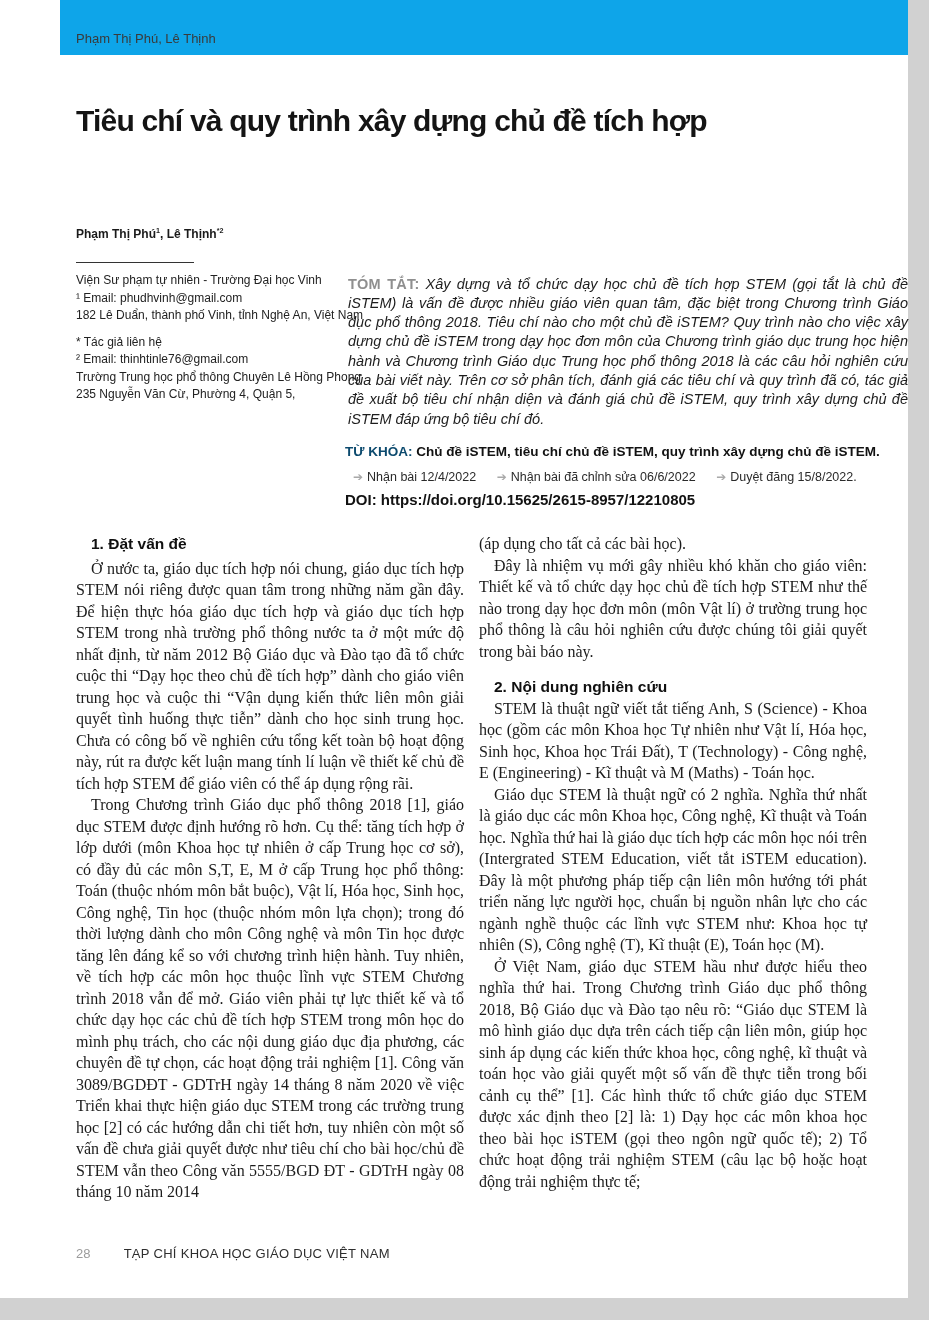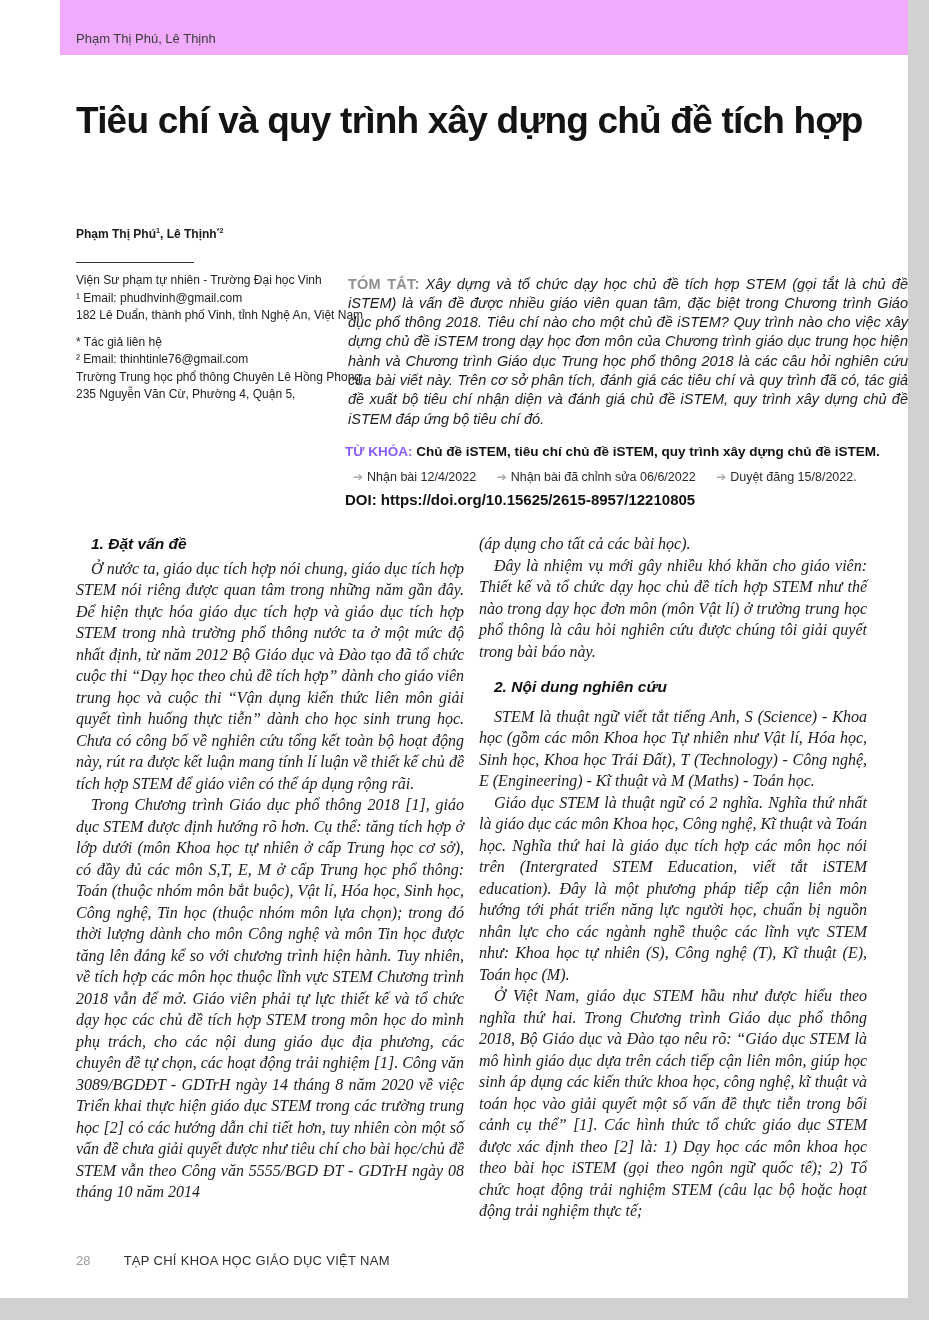--- a/index.html
+++ b/index.html
@@ -1,64 +1,64 @@
 <!DOCTYPE html>
 <html lang="vi"><head>
 <meta charset="utf-8">
 <style>
   html,body{margin:0;padding:0;}
   body{
     width:929px;height:1320px;position:relative;background:#ffffff;
     font-family:"Liberation Sans",sans-serif;color:#1c1c1c;overflow:hidden;
   }
   
-  .head-bar{position:absolute;left:60px;top:0;width:869px;height:55px;background:#f0abfc;}
+  .head-bar{position:absolute;left:60px;top:0;width:869px;height:55px;background:#0ea5e9;}
   .head-bar .name{position:absolute;left:16px;bottom:9px;font-size:13px;color:#3a3a3a;}
   .right-band{position:absolute;right:0;top:0;width:21px;height:1320px;background:#d1d1d1;}
   .bottom-bar{position:absolute;left:0;bottom:0;width:929px;height:22px;background:#d1d1d1;}
 
   
   .title{position:absolute;left:76px;top:100px;width:830px;font-weight:bold;
-         font-size:37px;line-height:41px;letter-spacing:-0.8px;color:#141414;}
+         font-size:30px;line-height:41px;letter-spacing:-0.8px;color:#141414;}
   .byline{position:absolute;left:76px;top:226px;font-size:12px;font-weight:bold;color:#1a1a1a;}
   .byline sup{font-size:60%;}
 
   
   .affil{position:absolute;left:76px;top:262px;width:292px;font-size:12px;line-height:17.5px;color:#222;}
   .affil .rule{width:118px;border-top:1.5px solid #333;margin-bottom:9px;}
   .affil .group{margin-bottom:9px;}
   .affil .line{white-space:nowrap;}
 
   
   .abstract{position:absolute;left:348px;top:260px;width:560px;font-size:14.5px;
             line-height:19.3px;text-align:justify;font-style:italic;color:#1d1d1d;}
   .abstract .label{font-style:normal;font-weight:bold;color:#8f8f8f;letter-spacing:0.2px;}
 
   .keywords{position:absolute;left:345px;top:444px;font-size:13.5px;font-weight:bold;
             color:#121212;white-space:nowrap;}
-  .keywords .label{color:#8b5cf6;}
+  .keywords .label{color:#0c4a6e;}
 
   .dates{position:absolute;left:345px;top:470px;font-size:12.5px;color:#2a2a2a;white-space:nowrap;}
   .dates .arrow{color:#a9a9a9;margin-right:4px;font-size:12px;}
   .dates .item{margin-right:9px;margin-left:8px;}
 
   .doi{position:absolute;left:345px;top:491px;font-size:15px;font-weight:bold;color:#121212;}
 
   
-  .bodygrid{position:absolute;left:76px;top:533px;width:791px;display:flex;gap:15px;font-style:italic;}
+  .bodygrid{position:absolute;left:76px;top:533px;width:791px;display:flex;gap:15px;}
   .col{width:388px;font-family:"Liberation Serif",serif;font-size:16px;line-height:21.5px;
        text-align:justify;color:#1b1b1b;}
   .col p{margin:0;text-indent:15px;}
   .col p.noindent{text-indent:0;}
   .col h3{font-family:"Liberation Sans",sans-serif;font-size:15.5px;font-weight:bold;
           margin:0 0 3px 0;padding-left:15px;color:#101010;}
-  .col h3.mid{margin-top:14px;margin-bottom:8px;}
+  .col h3.mid{margin-top:14px;margin-bottom:0;}
 
   
-  .footer{position:absolute;left:76px;top:1246px;font-size:13px;white-space:nowrap;margin-top:7px;}
+  .footer{position:absolute;left:76px;top:1246px;font-size:13px;white-space:nowrap;}
   .footer .pgnum{color:#9b9b9b;display:inline-block;width:44px;}
   .footer .jname{color:#2e2e2e;letter-spacing:0.3px;}
 </style>
 </head>
 <body>
 
 <div class="head-bar">
   <div class="name">Phạm Thị Phú, Lê Thịnh</div>
 </div>
 

